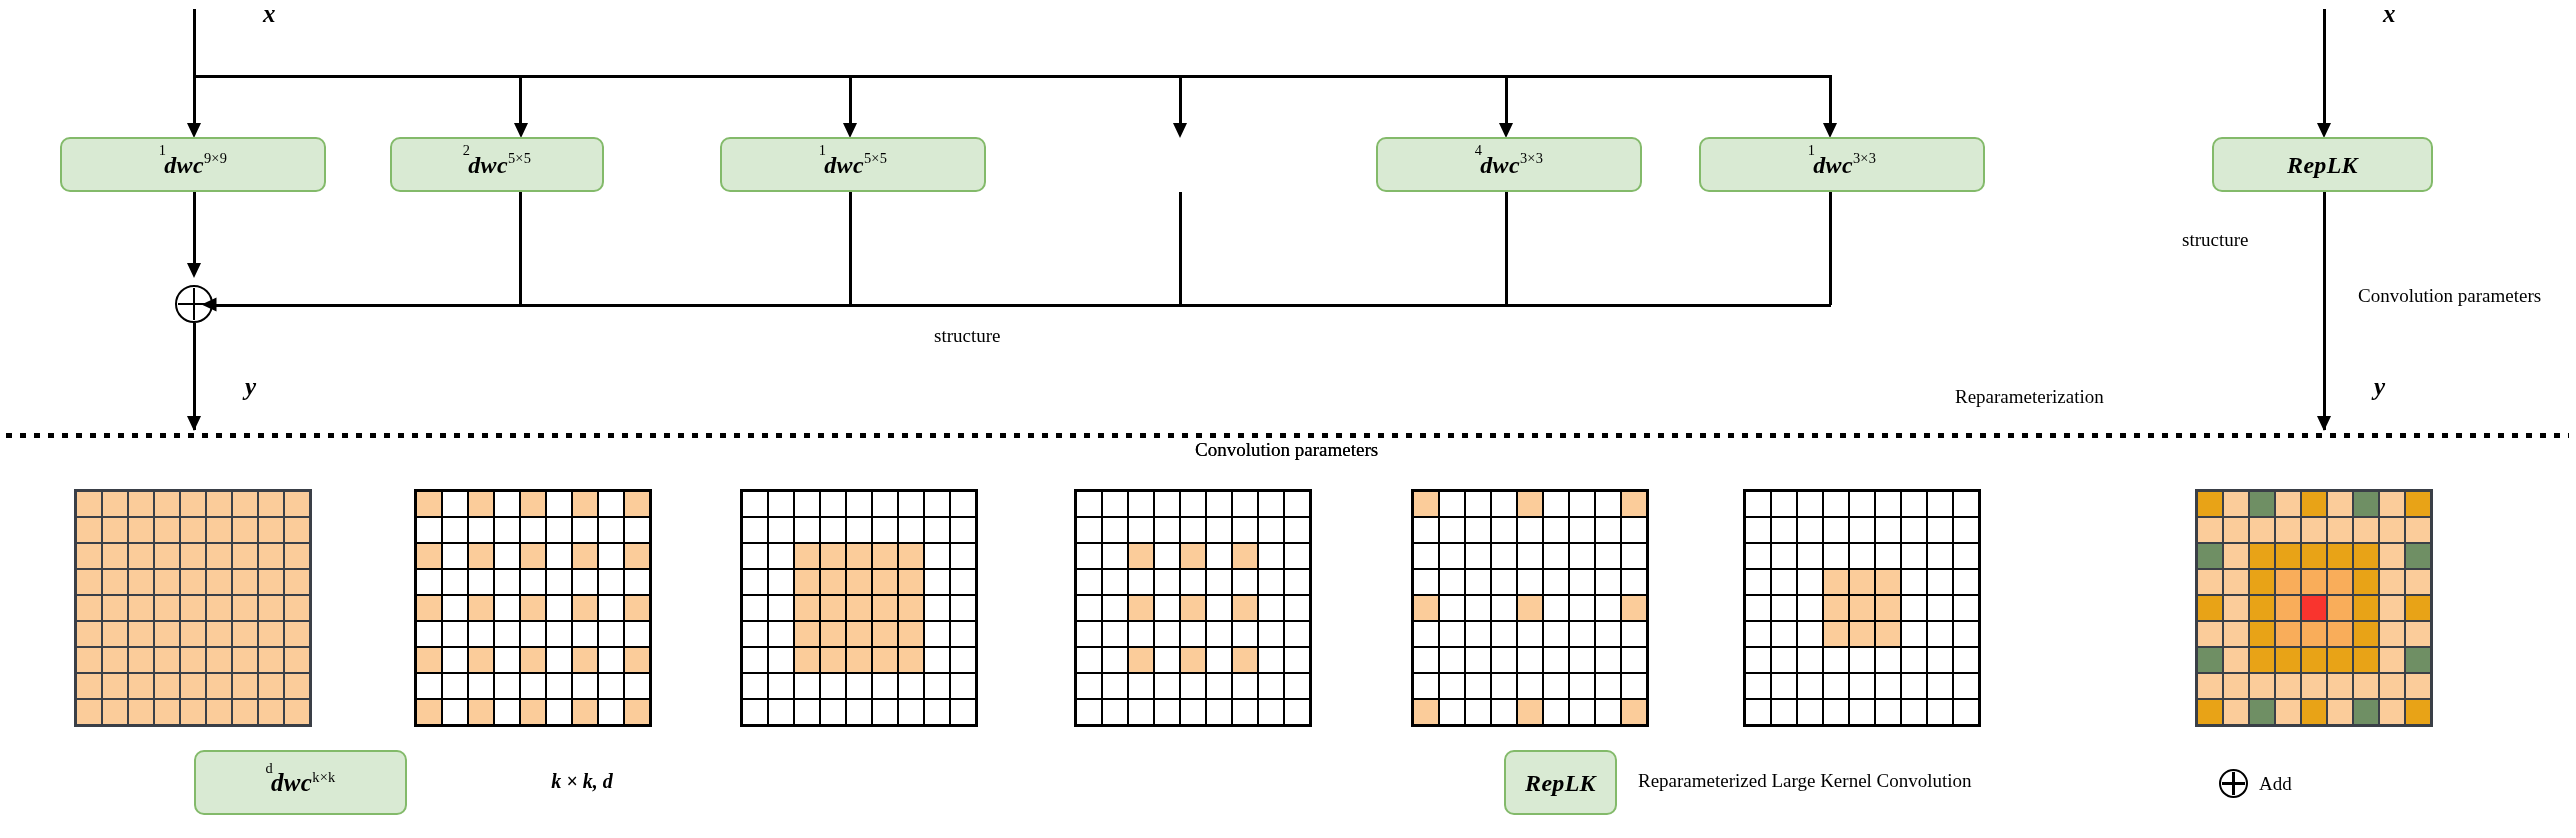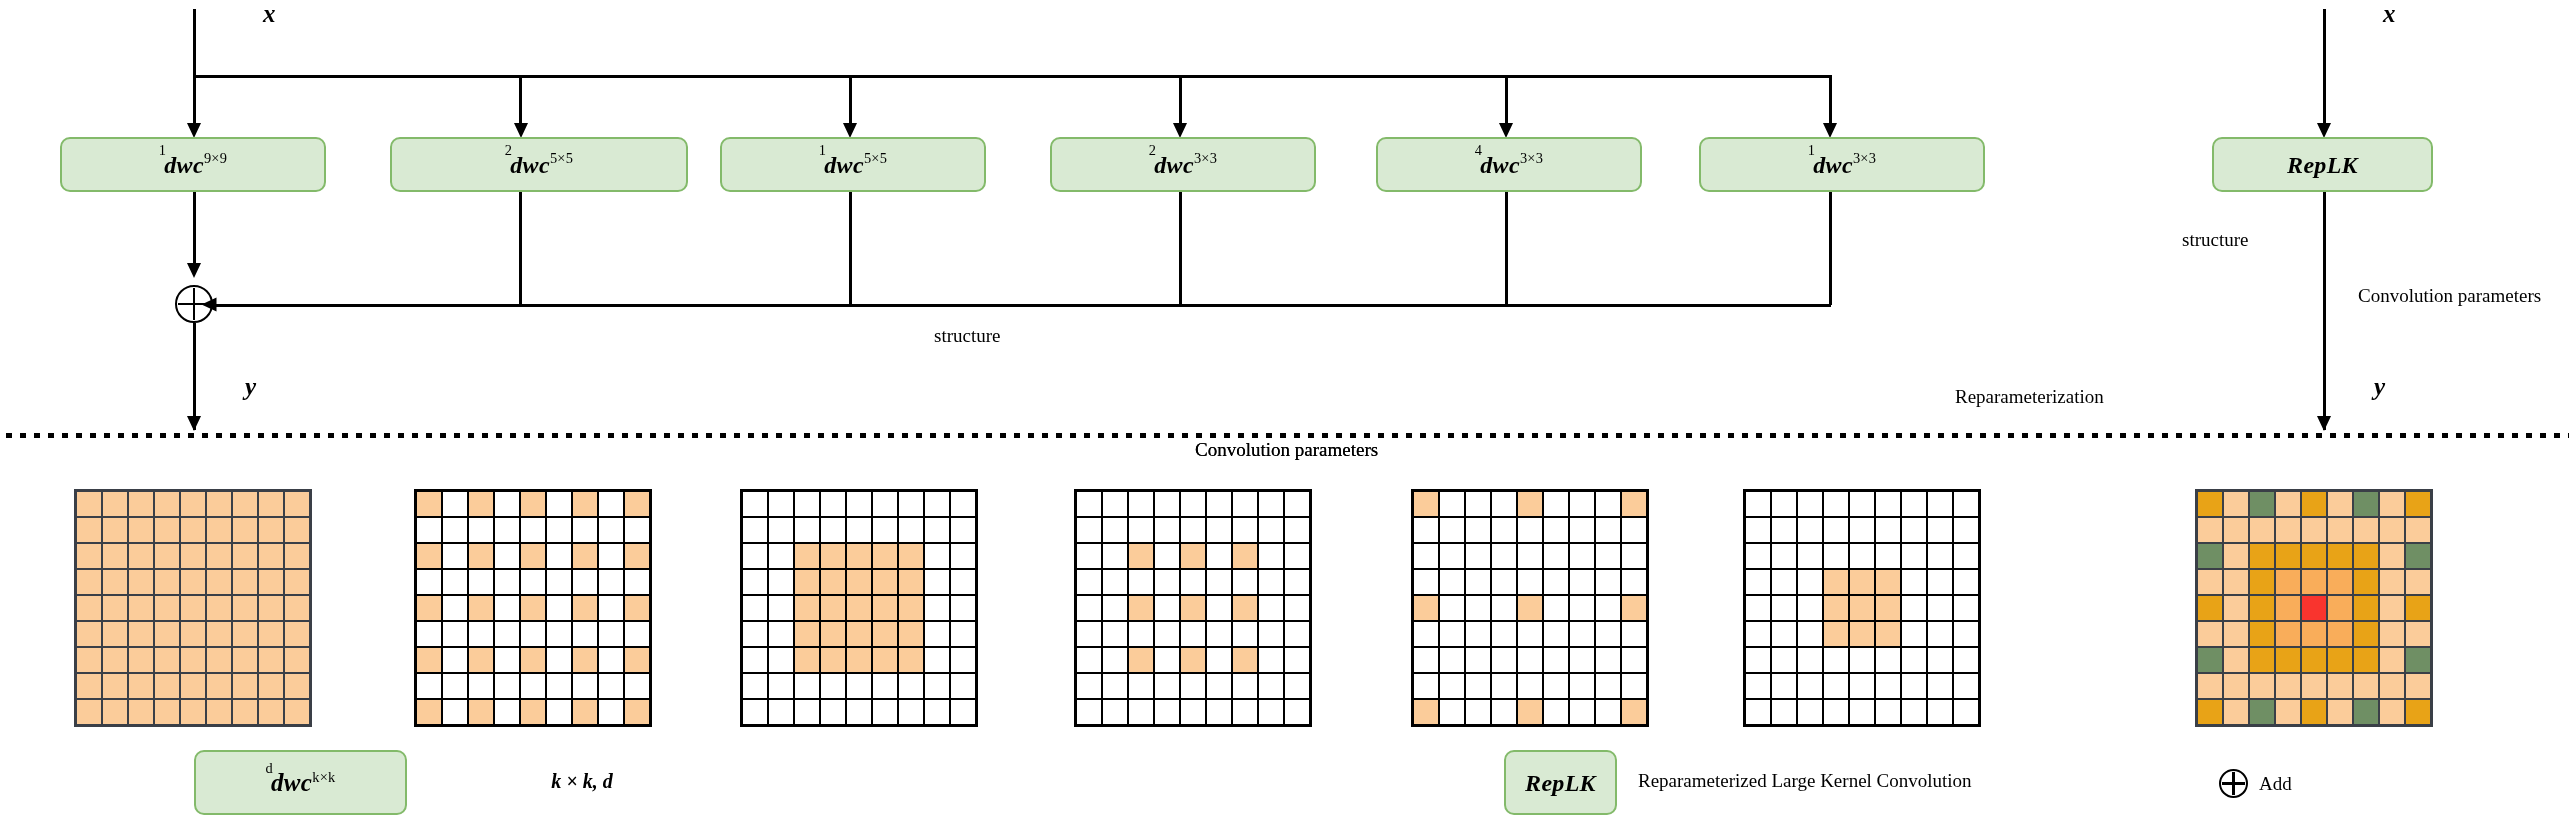--- a/index.html
+++ b/index.html
@@ -173,37 +173,32 @@
 
   <div class="vline" style="left:1829px;top:75px;height:56px;"></div>
   <div class="arrow-head" style="left:1823px;top:123px;"></div>
 
   <div class="op-box" style="left:60px;top:137px;width:266px;height:55px;">
     <span class="op-label">
       <span class="pre">1</span><span>dwc</span><span class="post">9×9</span>
     </span>
   </div>
 
-  <div class="op-box" style="left:390px;top:137px;width:298px;height:55px;text-align:right;">
+  <div class="op-box" style="left:390px;top:137px;width:214px;height:55px;text-align:right;">
     <span class="op-label">
       <span class="pre">2</span><span>dwc</span><span class="post">5×5</span>
     </span>
   </div>
 
   <div class="op-box" style="left:720px;top:137px;width:266px;height:55px;">
     <span class="op-label">
       <span class="pre">1</span><span>dwc</span><span class="post">5×5</span>
     </span>
   </div>
 
-  <div class="op-box" style="left:1050px;top:137px;width:266px;height:55px;">
-    <span class="op-label">
-      <span class="pre">2</span><span>dwc</span><span class="post">3×3</span>
-    </span>
-  </div>
 
   <div class="op-box" style="left:1376px;top:137px;width:266px;height:55px;">
     <span class="op-label">
       <span class="pre">4</span><span>dwc</span><span class="post">3×3</span>
     </span>
   </div>
 
   <div class="op-box" style="left:1699px;top:137px;width:286px;height:55px;">
     <span class="op-label">
       <span class="pre">1</span><span>dwc</span><span class="post">3×3</span>

